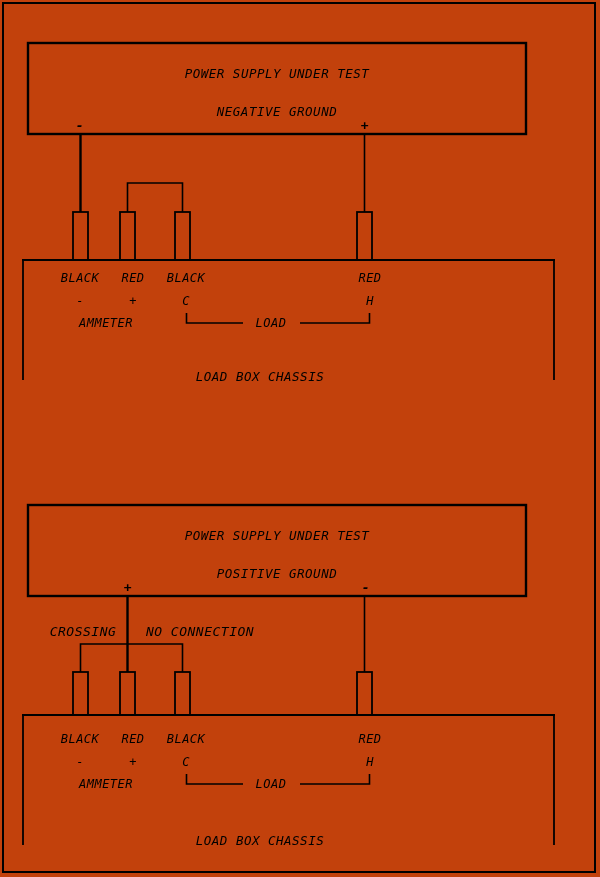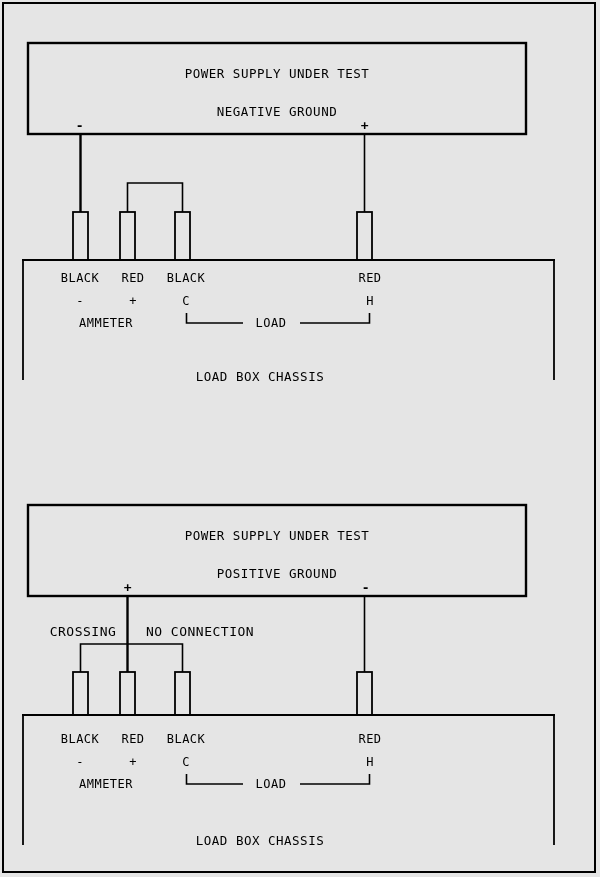--- a/index.html
+++ b/index.html
@@ -8,22 +8,23 @@
     padding: 0;
     background: #ffffff;
   }
   body {
     font-family: "DejaVu Sans Mono", "Liberation Mono", monospace;
   }
   #page {
     position: relative;
     width: 600px;
     height: 877px;
-    background: #e5e5e5;
+    background: #c2410c;
     overflow: hidden;
+    font-style: italic;
   }
   #page-border {
     position: absolute;
     left: 2px;
     top: 2px;
     width: 594px;
     height: 871px;
     border: 2px solid #000000;
     box-sizing: border-box;
   }

